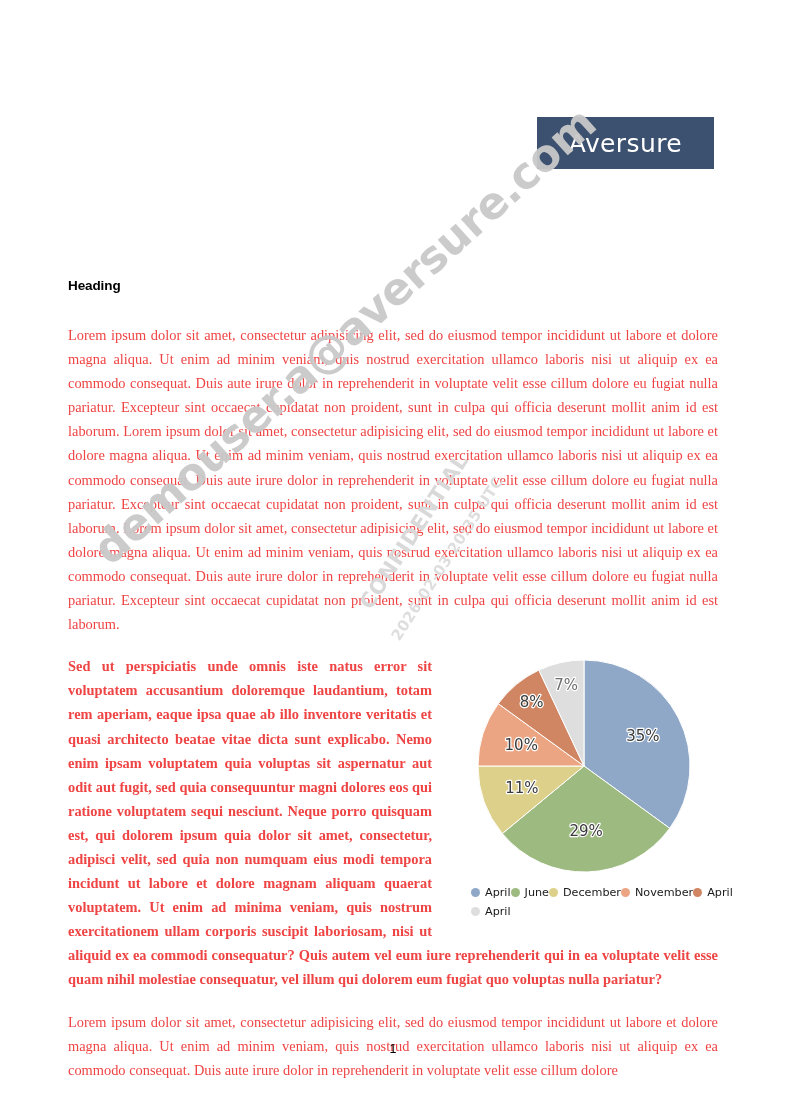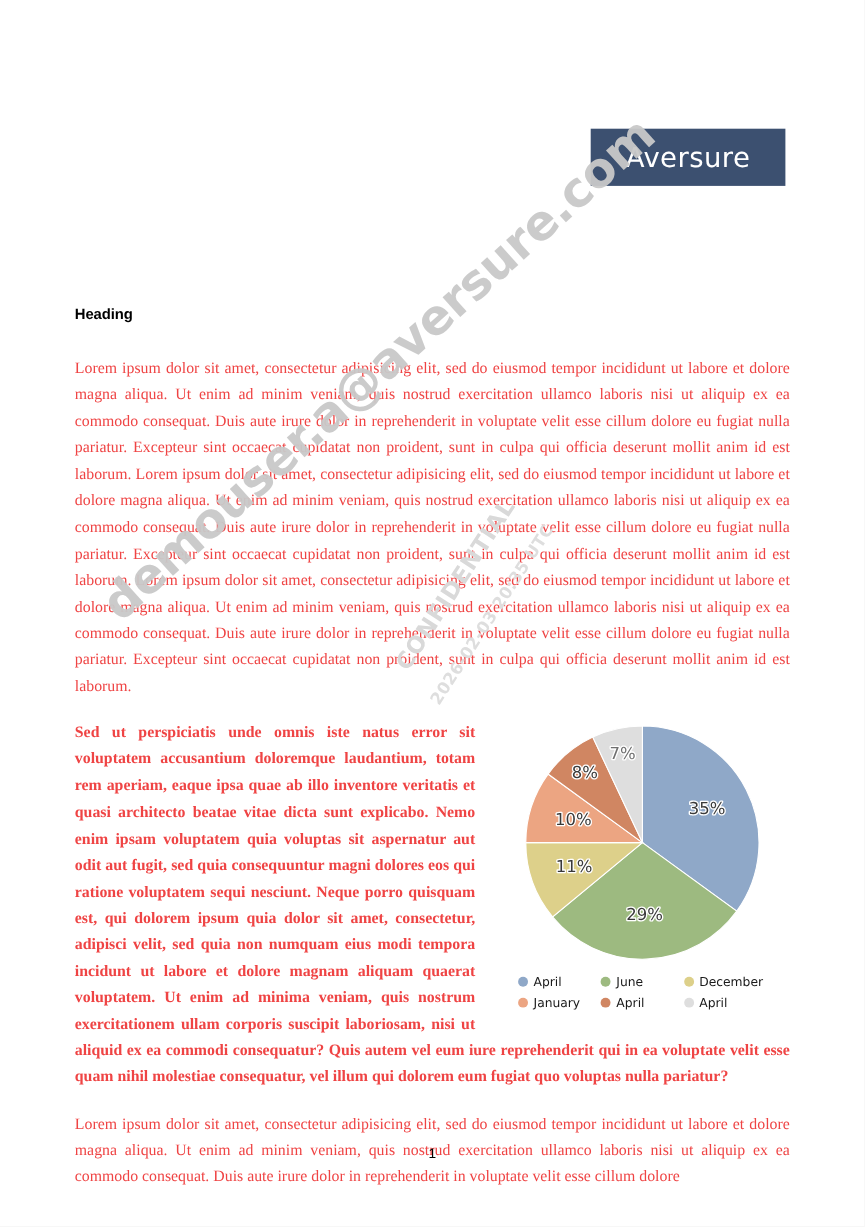--- a/index.html
+++ b/index.html
@@ -100,21 +100,21 @@
     dominant-baseline: middle;
   }
   .slice-label.light {
     fill: #6f6f6f;
   }
 
   .legend {
     width: 226px;
     margin: 12px auto 0 auto;
     display: grid;
-    grid-template-columns: repeat(3, 1fr);
+    grid-template-columns: repeat(5, 1fr);
     row-gap: 6px;
     column-gap: 0px;
   }
   .legend-item {
     display: flex;
     align-items: center;
     gap: 5px;
     font-family: "DejaVu Sans", sans-serif;
     font-size: 11.2px;
     color: #1a1a1a;
@@ -234,21 +234,21 @@
               <div class="legend-item">
                 <span class="legend-swatch" style="background: rgb(157, 186, 128);"></span>
                 <span>June</span>
               </div>
               <div class="legend-item">
                 <span class="legend-swatch" style="background: rgb(221, 208, 138);"></span>
                 <span>December</span>
               </div>
               <div class="legend-item">
                 <span class="legend-swatch" style="background: rgb(236, 165, 130);"></span>
-                <span>January</span>
+                <span>November</span>
               </div>
               <div class="legend-item">
                 <span class="legend-swatch" style="background: rgb(208, 134, 98);"></span>
                 <span>April</span>
               </div>
               <div class="legend-item">
                 <span class="legend-swatch" style="background: rgb(222, 222, 222);"></span>
                 <span>April</span>
               </div>
             </div>

